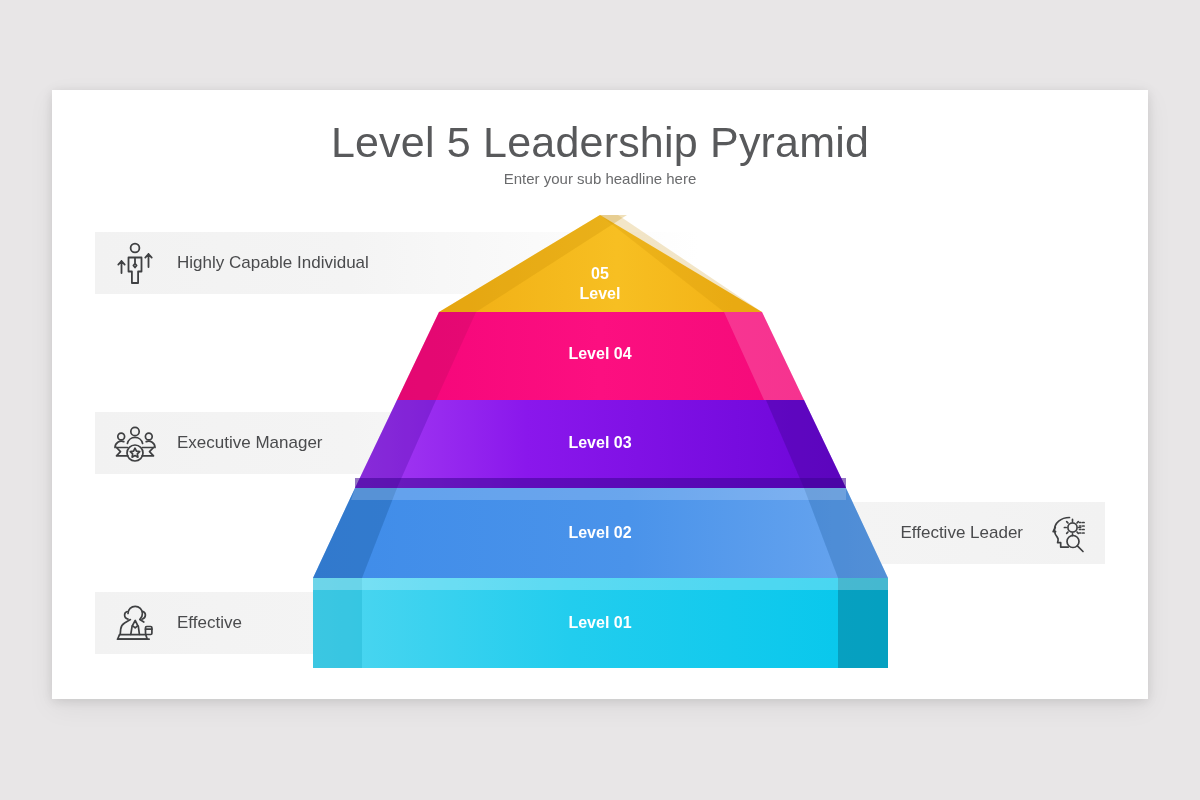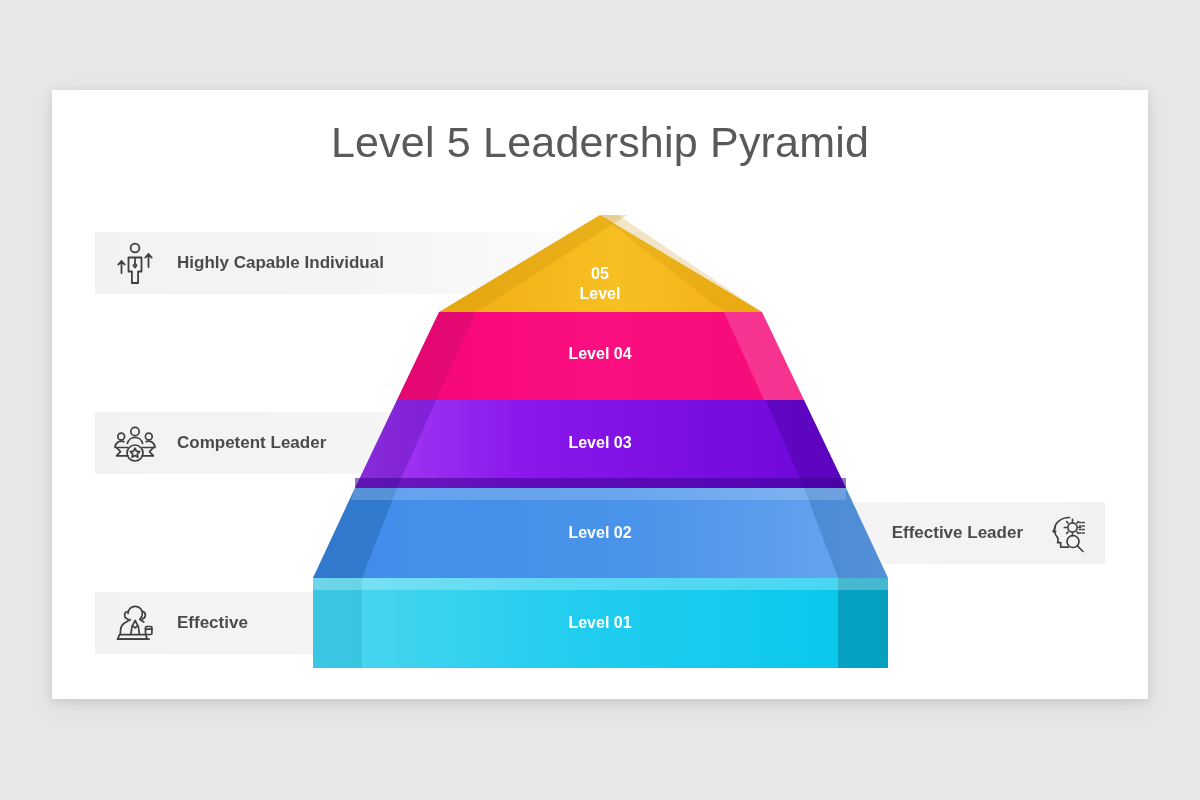--- a/index.html
+++ b/index.html
@@ -46,21 +46,21 @@
     padding-left:14px;
   }
   .band.right {
     left:448px; width:605px;
     background:linear-gradient(to left,#f2f2f2 0%,#f4f4f4 42%,#fbfbfb 78%,#ffffff 100%);
     justify-content:flex-end;
     padding-right:14px;
   }
   .band-label {
     font-size:17px;
-    font-weight:bold;
+    font-weight:normal;
     color:#4a4b4d;
     white-space:nowrap;
   }
   .band.left .band-label  { margin-left:16px; }
   .band.right .band-label { margin-right:16px; }
   .band-icon { width:52px; height:52px; flex:0 0 52px; }
   .band-icon svg { width:100%; height:100%; display:block; }
 
   
   #band-row-5 { top:142px; }
@@ -86,20 +86,21 @@
     fill:#ffffff;
     text-anchor:middle;
   }
 </style>
 </head>
 <body>
 
 <div id="slide-card">
 
   <div id="page-title">Level 5 Leadership Pyramid</div>
+  <div id="page-subtitle">Enter your sub headline here</div>
 
   <div class="band left" id="band-row-5">
     <span class="band-icon">
       <svg viewBox="0 0 52 52" fill="none" stroke="#3f4042" stroke-width="1.8" stroke-linecap="round" stroke-linejoin="round">
         <circle cx="26" cy="11" r="4.4"></circle>
         <path d="M19.5 20.5 h13 v14 h-3.4 v11.5 h-6.2 V34.5 H19.5 Z"></path>
         <path d="M26 21.5 v5 l-1.6 2 1.6 2 1.6-2 -1.6-2"></path>
         <path d="M12.5 24 v12 M12.5 24 l-3.2 3.6 M12.5 24 l3.2 3.6"></path>
         <path d="M39.5 17 v13 M39.5 17 l-3.2 3.6 M39.5 17 l3.2 3.6"></path>
       </svg>
@@ -116,21 +117,21 @@
         <circle cx="12.2" cy="19.5" r="3.4"></circle>
         <path d="M6 30.5 a6.4 6.4 0 0 1 8.8-5.9"></path>
         <circle cx="39.8" cy="19.5" r="3.4"></circle>
         <path d="M46 30.5 a6.4 6.4 0 0 0-8.8-5.9"></path>
         <path d="M7.5 30.5 h11 M33.5 30.5 h11"></path>
         <path d="M7.5 30.5 l4 4.2 -4 4.2 h11.5 M44.5 30.5 l-4 4.2 4 4.2 H33"></path>
         <circle cx="26" cy="36" r="8"></circle>
         <path d="M26 31.2 l1.45 2.94 3.25.47 -2.35 2.29 .55 3.23 L26 38.6 l-2.9 1.53 .55-3.23 -2.35-2.29 3.25-.47 Z"></path>
       </svg>
     </span>
-    <span class="band-label">Competent Leader</span>
+    <span class="band-label">Executive Manager</span>
   </div>
 
   <div class="band right" id="band-row-2">
     <span class="band-label">Effective Leader</span>
     <span class="band-icon">
       <svg viewBox="0 0 52 52" fill="none" stroke="#3f4042" stroke-width="1.7" stroke-linecap="round" stroke-linejoin="round">
         <path d="M30.5 10.5 c-8.8 0-15 5.6-15 12.4 0 3.2 1.1 5.3 2.7 7.2 1 1.2 1.1 1.8 .9 3 l-.5 2.6 h3.1 v4.4 h7.6"></path>
         <path d="M16.6 24.6 h-2.5 l2.2-4.2"></path>
         <circle cx="33.5" cy="20.5" r="4.6"></circle>
         <path d="M33.5 14.2 v-1.8 M33.5 28.6 v-1.8 M27.2 20.5 h-1.8 M41.6 20.5 h-1.8 M29 16 l-1.3-1.3 M39.3 26.3 l-1.3-1.3 M29 25 l-1.3 1.3 M39.3 14.7 l-1.3 1.3"></path>

